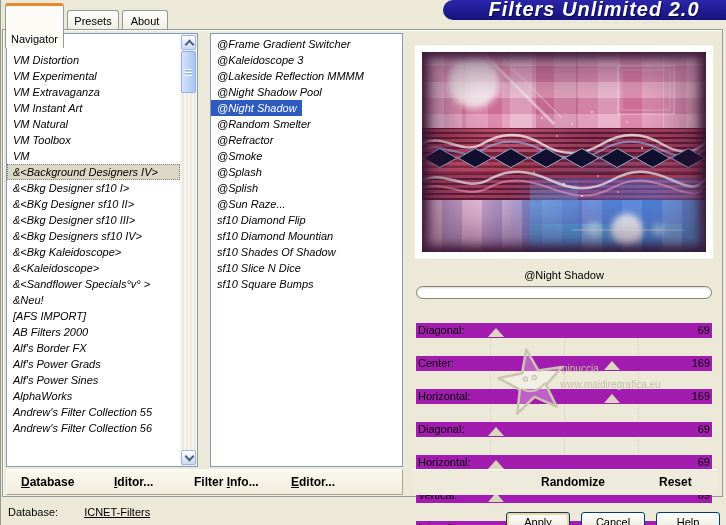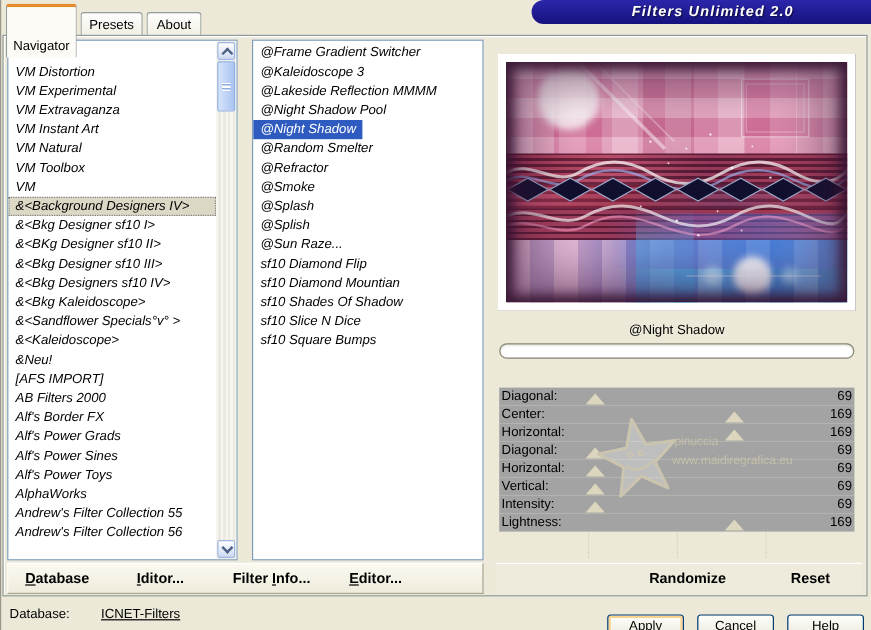--- a/index.html
+++ b/index.html
@@ -6,21 +6,21 @@
   .window{
     position:relative;width:726px;height:525px;overflow:hidden;
     background:#ECE9D8;font-family:"Liberation Sans",sans-serif;
     font-size:11px;color:#000;box-shadow:inset 1px 0 0 #9a968a;
   }
   
   .banner{
     position:absolute;top:0;left:443px;right:0;height:20px;
     background:linear-gradient(#2b26aa,#16127e);
     border-radius:11px 0 0 11px;
-    color:#fff;font-weight:bold;font-style:italic;font-size:12px;
+    color:#fff;font-weight:bold;font-style:italic;font-size:20px;
     letter-spacing:1px;text-align:center;line-height:19px;
     text-shadow:1px 1px 1px rgba(0,0,0,.55);
     padding-left:19px;box-sizing:border-box;
   }
   
   .tab{
     position:absolute;box-sizing:border-box;
     border:1px solid #919B9C;border-bottom:none;
     border-radius:3px 3px 0 0;
     background:linear-gradient(#fefefe,#f1efe2);
@@ -97,21 +97,21 @@
   .pv-vignette{position:absolute;inset:0;
     box-shadow:inset 0 0 10px 6px rgba(52,18,48,.92),inset 0 0 40px 18px rgba(60,20,55,.55);}
   
   .preview-label{position:absolute;left:415px;top:269px;width:298px;text-align:center;}
   .progress{position:absolute;left:416px;top:286px;width:296px;height:13px;background:#fff;
     border:1px solid #84846F;border-radius:7px;box-sizing:border-box;
     box-shadow:inset 0 1px 2px rgba(0,0,0,.15);}
   
   .sliders{position:absolute;left:416px;top:323px;width:296px;height:146px;}
   .grid{position:absolute;top:0;bottom:4px;border-left:1px dotted #D5D0BC;}
-  .slider-row{position:relative;height:15px;margin-bottom:0;background:#a3a3a3;cursor:default;}
+  .slider-row{position:relative;height:15px;margin-bottom:18px;background:#a21caf;cursor:default;}
   .slider-label{position:absolute;left:2px;line-height:15px;}
   .slider-value{position:absolute;right:2px;line-height:15px;text-align:right;}
   .tri{position:absolute;top:5px;width:0;height:0;transform:translateX(-50%);
     border-left:8px solid transparent;border-right:8px solid transparent;
     border-bottom:9px solid #DCD6BE;}
   
   .watermark{position:absolute;left:0;top:0;width:100%;height:100%;pointer-events:none;}
   .wm-text{position:absolute;color:#C5BFA8;font-size:10px;}
   
   .toolbar-left{position:absolute;left:6px;top:469px;width:397px;height:26px;
@@ -157,29 +157,28 @@
         <div class="list-item">VM Instant Art</div>
         <div class="list-item">VM Natural</div>
         <div class="list-item">VM Toolbox</div>
         <div class="list-item">VM</div>
         <div class="list-item sel-inactive">&amp;&lt;Background Designers IV&gt;</div>
         <div class="list-item">&amp;&lt;Bkg Designer sf10 I&gt;</div>
         <div class="list-item">&amp;&lt;BKg Designer sf10 II&gt;</div>
         <div class="list-item">&amp;&lt;Bkg Designer sf10 III&gt;</div>
         <div class="list-item">&amp;&lt;Bkg Designers sf10 IV&gt;</div>
         <div class="list-item">&amp;&lt;Bkg Kaleidoscope&gt;</div>
+        <div class="list-item">&amp;&lt;Kaleidoscope&gt;</div>
         <div class="list-item">&amp;&lt;Sandflower Specials°v° &gt;</div>
-        <div class="list-item">&amp;&lt;Kaleidoscope&gt;</div>
         <div class="list-item">&amp;Neu!</div>
         <div class="list-item">[AFS IMPORT]</div>
         <div class="list-item">AB Filters 2000</div>
         <div class="list-item">Alf's Border FX</div>
         <div class="list-item">Alf's Power Grads</div>
         <div class="list-item">Alf's Power Sines</div>
-        <div class="list-item">Alf's Power Toys</div>
         <div class="list-item">AlphaWorks</div>
         <div class="list-item">Andrew's Filter Collection 55</div>
         <div class="list-item">Andrew's Filter Collection 56</div>
       </div>
     <div class="scrollbar">
       <div class="sb-btn up">
         <span class="caret up"></span>
       </div>
       <div class="sb-thumb"></div>
       <div class="sb-btn down">

